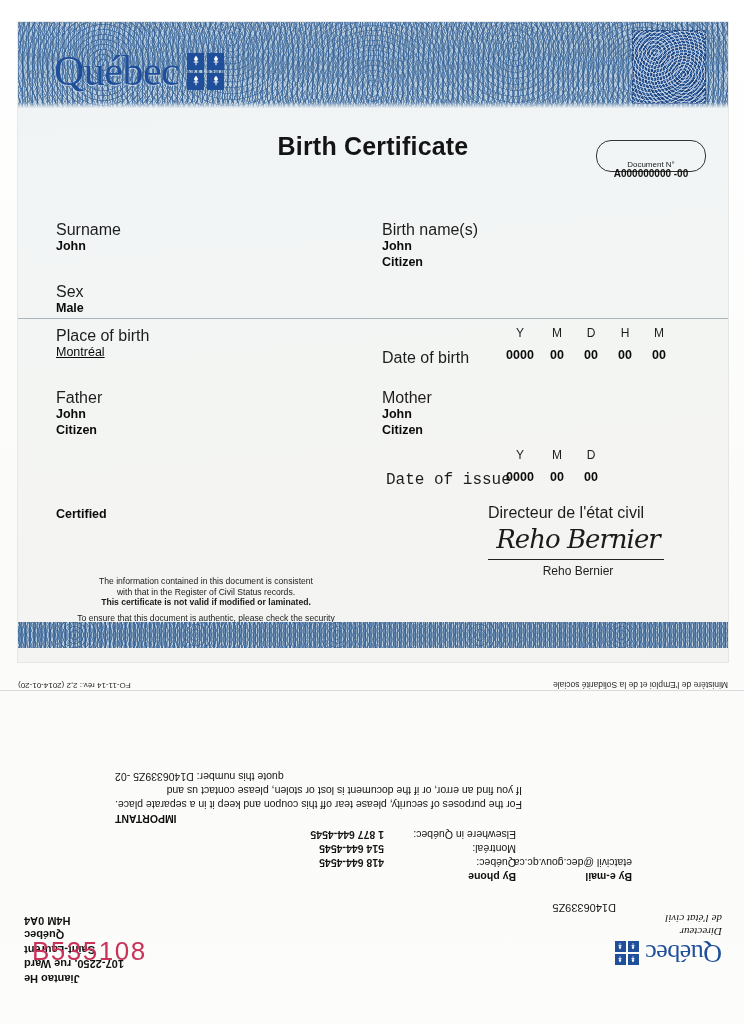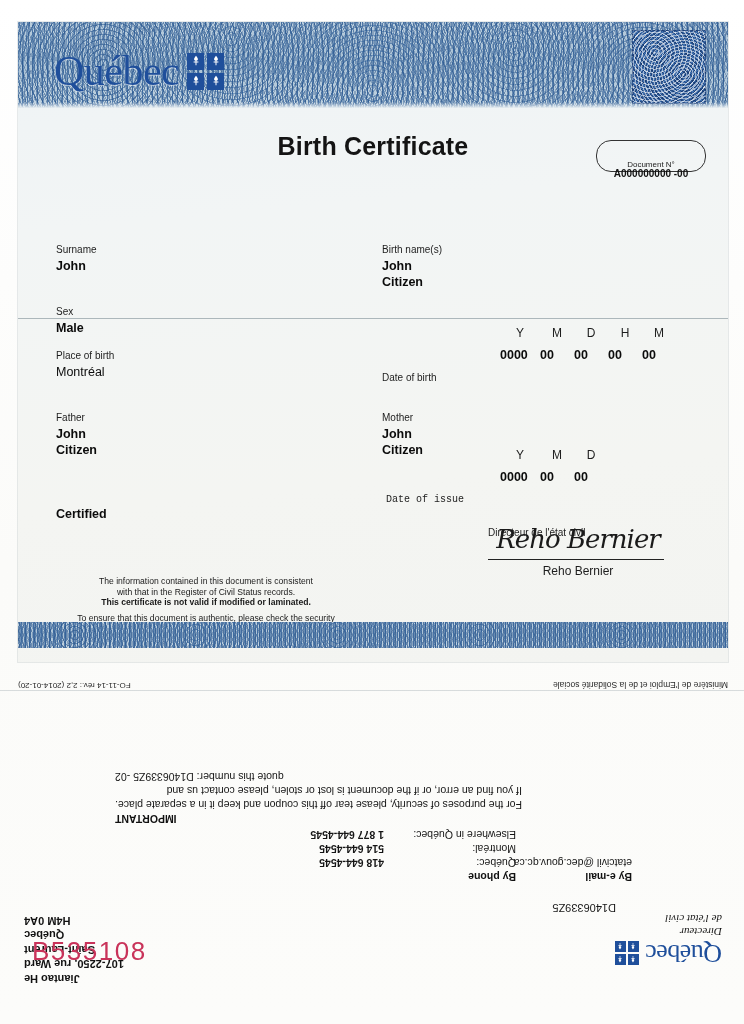--- a/index.html
+++ b/index.html
@@ -72,27 +72,27 @@
          font-size:25px;font-weight:bold;color:#141414;letter-spacing:.2px;}
   .docbox{position:absolute;right:22px;top:118px;width:108px;height:30px;
           border:1px solid #333;border-radius:15px;
           display:flex;flex-direction:column;align-items:center;justify-content:center;line-height:1.05;}
   .docbox .dlbl{font-size:8px;color:#222;margin-top:29px;}
   .docbox .dnum{font-size:10px;font-weight:bold;color:#111;}
 
   .hr{position:absolute;left:0;width:710px;height:1px;background:#9aa7ad;opacity:.8;}
 
   .fld{position:absolute;}
-  .lbl{font-size:10px;color:#1d1d1d;line-height:16px;margin-top:20px;}
+  .lbl{font-size:16px;color:#1d1d1d;line-height:16px;}
   .val{font-size:12.5px;color:#0b0b0b;font-weight:bold;line-height:16px;}
 
   .dtcols{position:absolute;display:flex;}
   .dtcols .c{width:34px;text-align:center;font-size:12px;color:#1d1d1d;}
   .dtvals{position:absolute;display:flex;}
-  .dtvals .c{width:34px;font-size:12.5px;color:#0b0b0b;font-weight:bold;}
+  .dtvals .c{width:34px;text-align:center;font-size:12.5px;color:#0b0b0b;font-weight:bold;}
   .dtvals .c.yr{width:40px;}
   .dtcols .c.yr{width:40px;}
 
   .sigwrap{position:absolute;left:470px;top:500px;width:180px;text-align:center;}
   .sigline{margin-top:2px;border-bottom:1px solid #222;height:1px;width:176px;}
   .signame{font-size:12px;color:#1d1d1d;margin-top:4px;}
   .sigscript{font-family:"DejaVu Serif", serif;font-style:italic;font-size:26px;color:#1a1a1a;
              transform:rotate(-4deg) skewX(-6px);letter-spacing:-1px;height:34px;line-height:34px;}
 
   .fineprint{position:absolute;left:38px;top:554px;width:300px;}
@@ -172,21 +172,21 @@
 
     <div class="fld" style="left:38px;top:262px;">
       <div class="lbl">Sex</div>
       <div class="val">Male</div>
     </div>
 
     <div class="hr" style="top:296px;"></div>
 
     <div class="fld" style="left:38px;top:306px;">
       <div class="lbl">Place of birth</div>
-      <div class="val" style="font-weight:normal;">Montréal</div>
+      <div class="val" style="font-weight:normal;text-decoration:underline;">Montréal</div>
     </div>
     <div class="lbl" style="position:absolute;left:364px;top:328px;">Date of birth</div>
     <div class="dtcols" style="left:482px;top:304px;">
       <span class="c yr">Y</span>
       <span class="c">M</span>
       <span class="c">D</span>
       <span class="c">H</span>
       <span class="c">M</span>
     </div>
     <div class="dtvals" style="left:482px;top:326px;">

